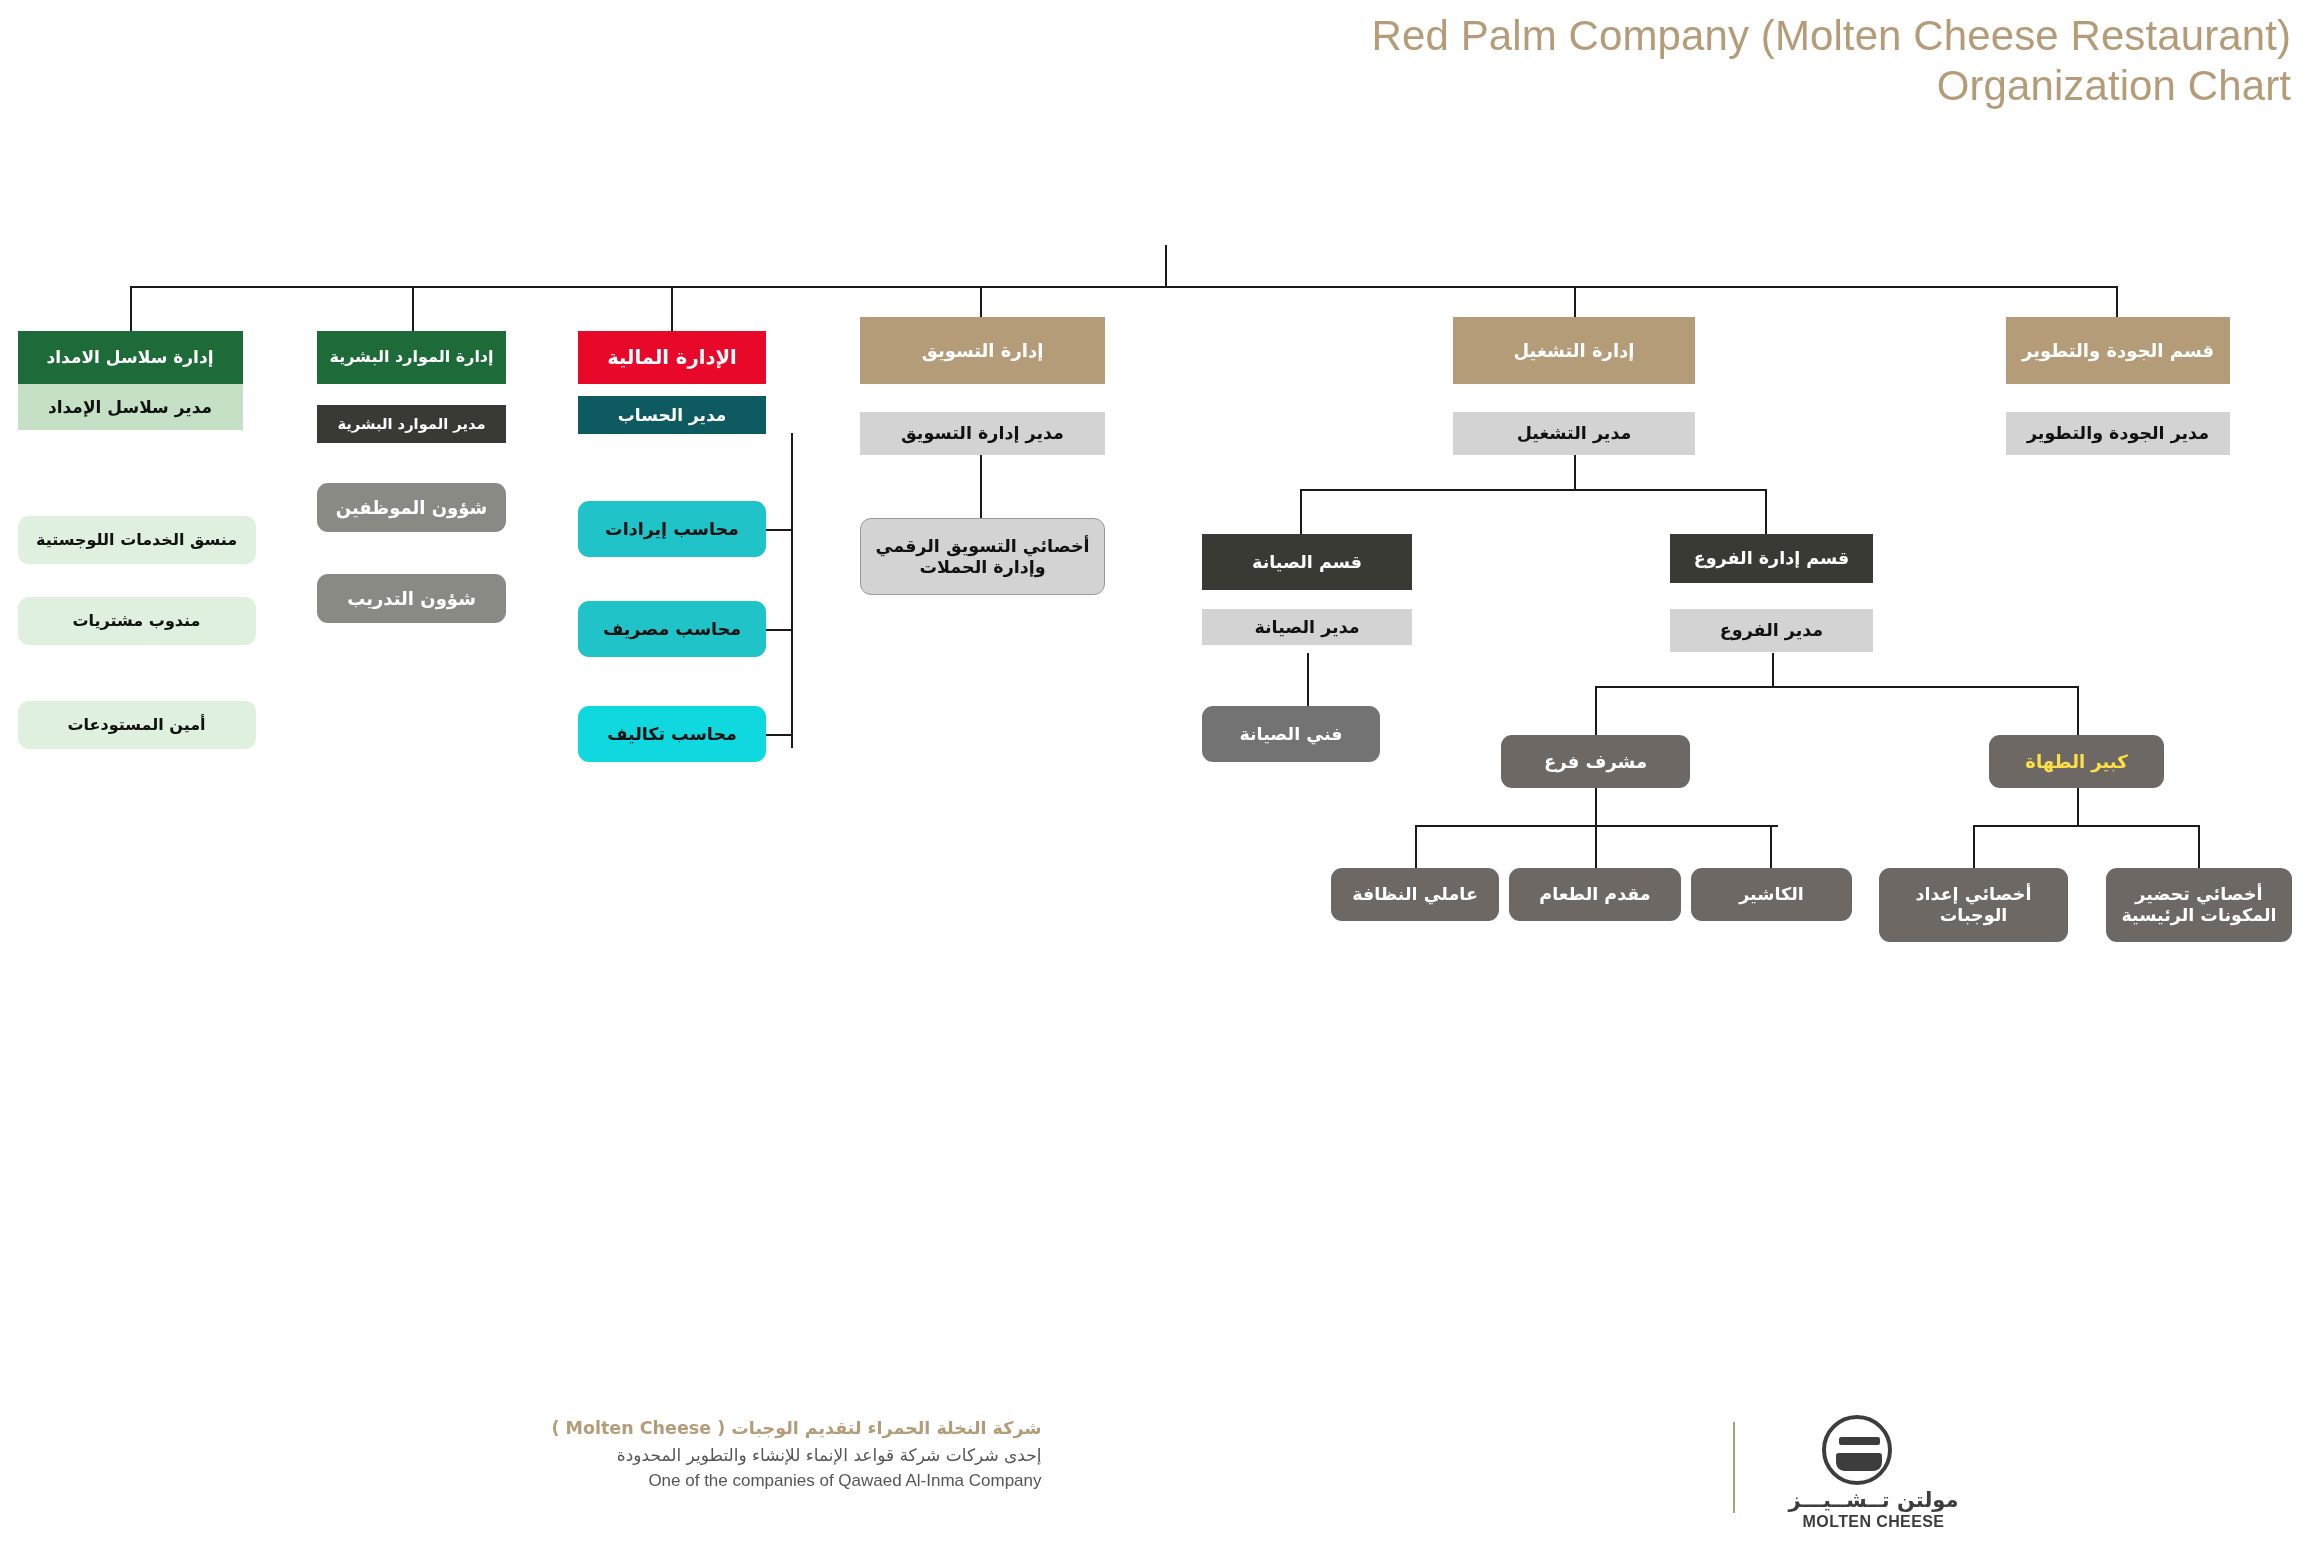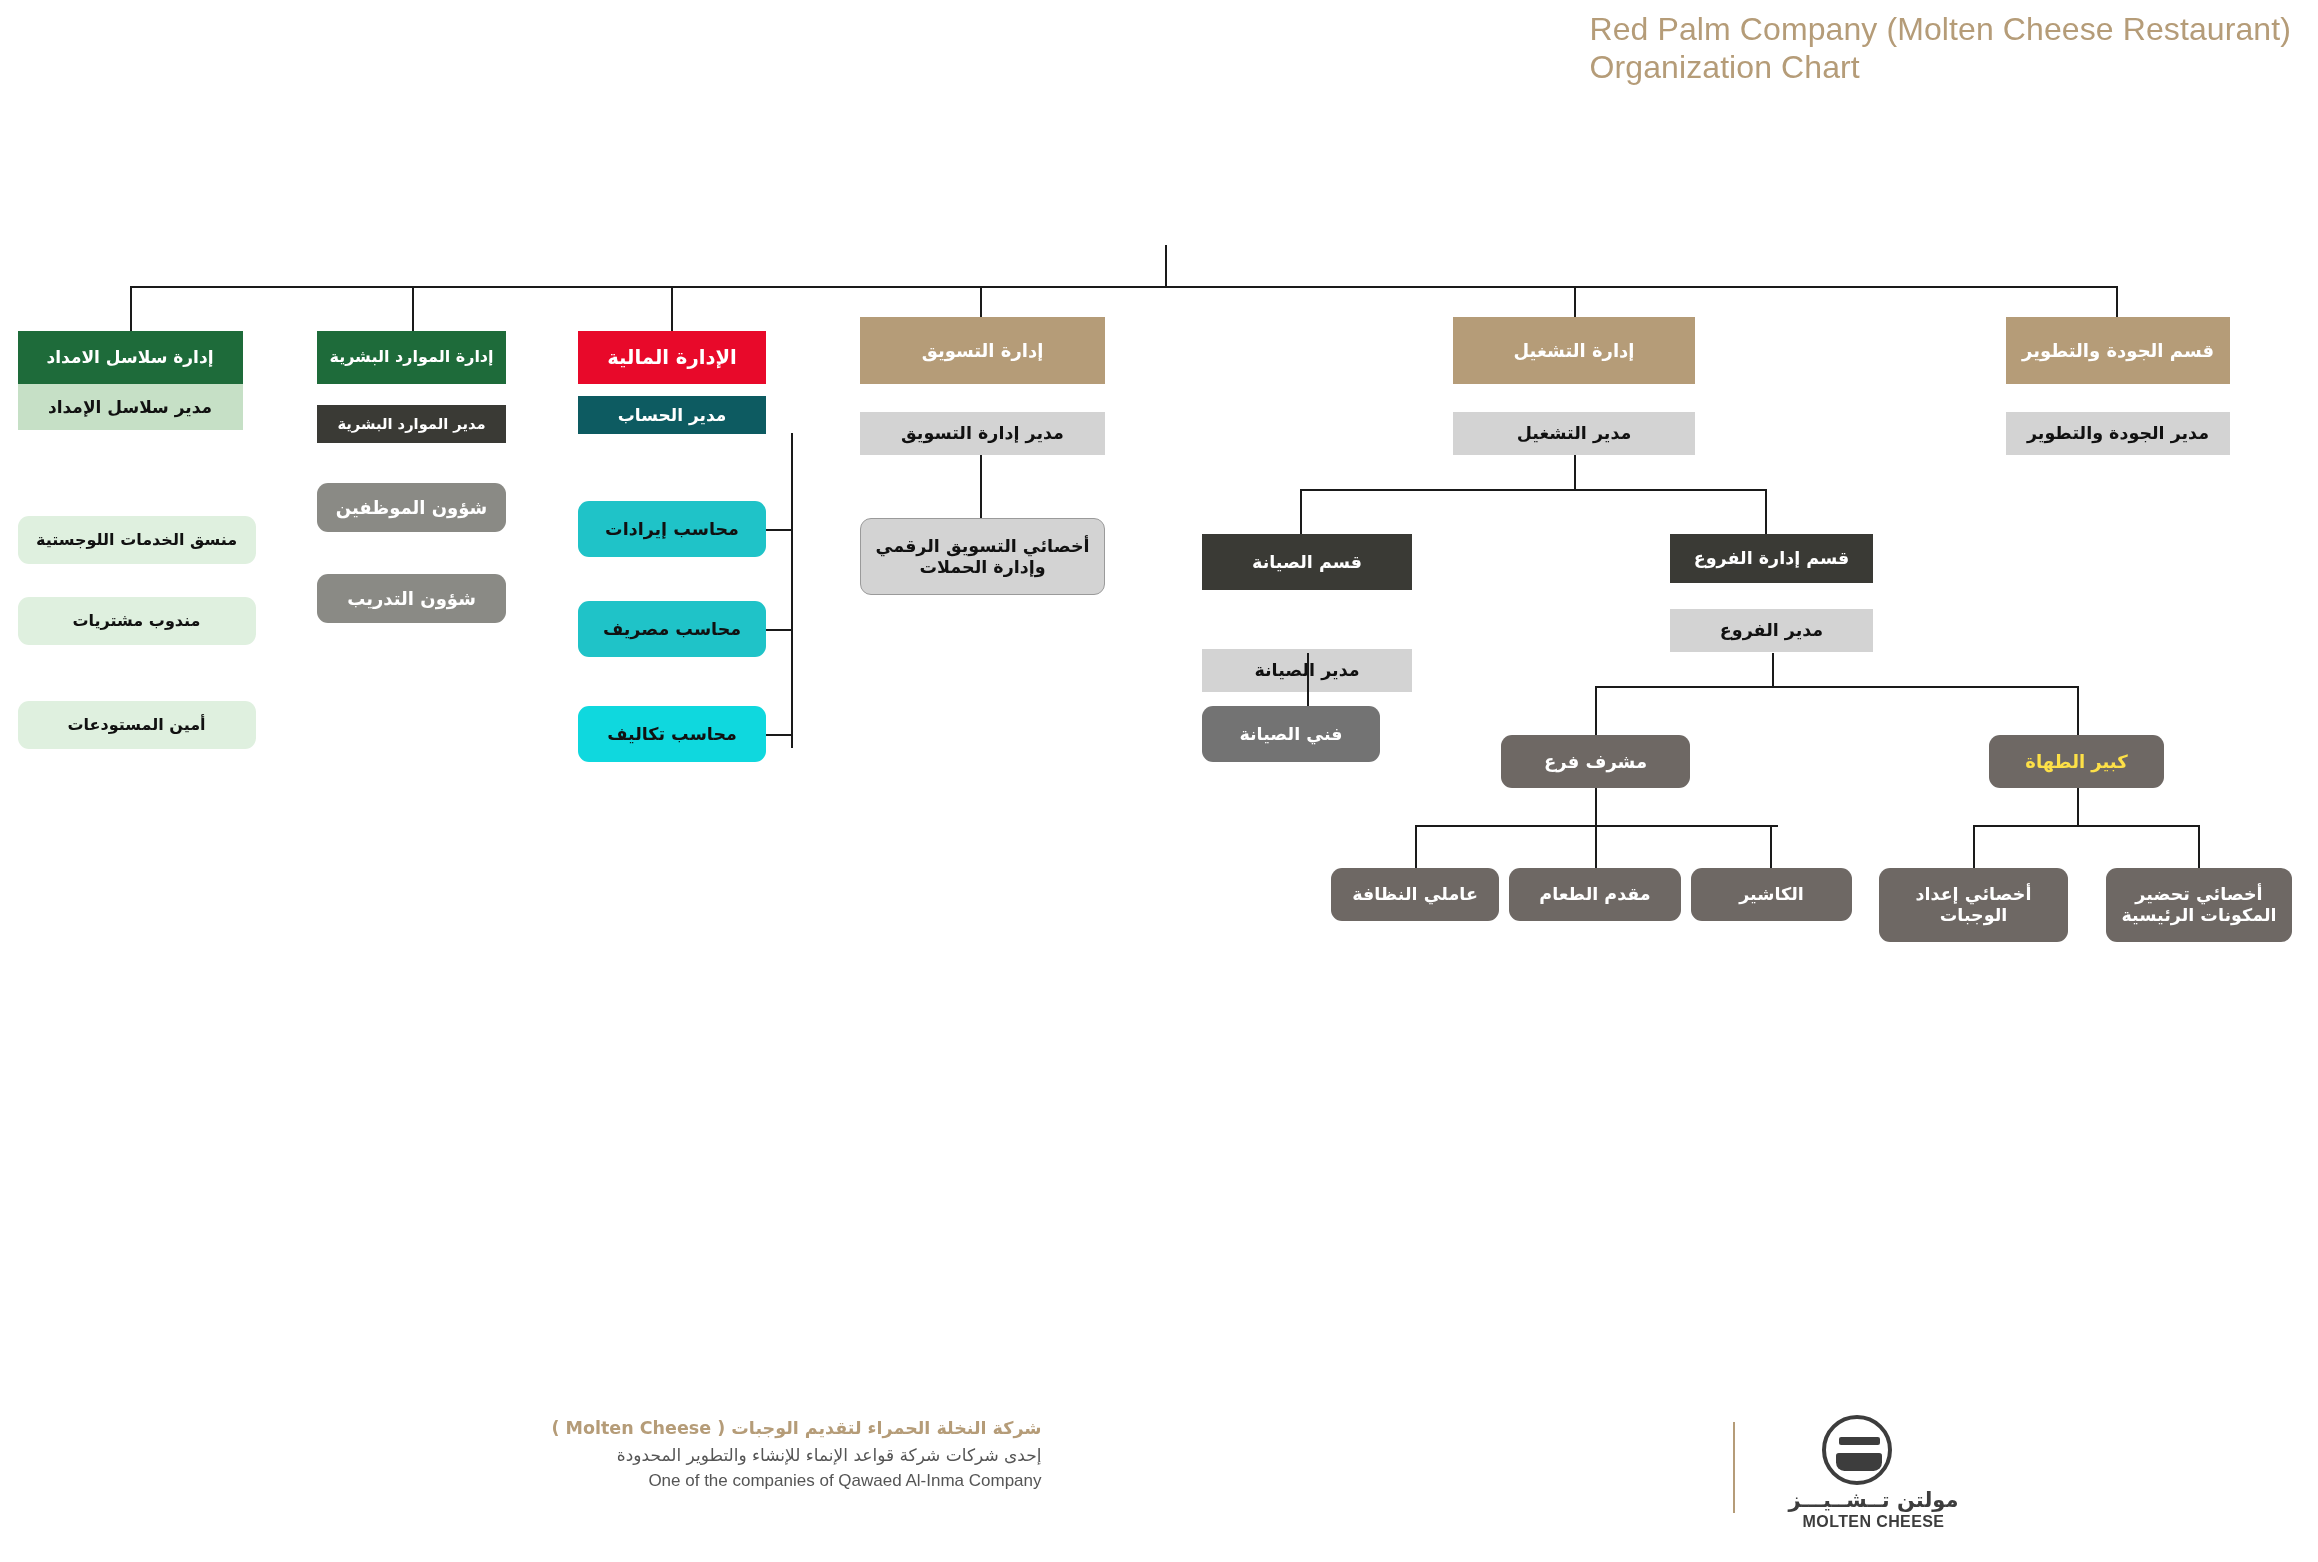--- a/index.html
+++ b/index.html
@@ -10,24 +10,24 @@
     position:relative;
     overflow:hidden;
   }
   .canvas{position:absolute;inset:0;}
 
   
   .title{
     position:absolute;
     right:28px;
     top:11.2px;
-    text-align:left;
+    text-align:right;
     color:#b59c78;
     font-family:"Liberation Sans",sans-serif;
-    font-size:32px;
+    font-size:42px;
     line-height:1.18;
     font-weight:400;
     letter-spacing:0.1px;
   }
   .title div{white-space:nowrap;}
 
   
   .node{
     position:absolute;
     box-sizing:border-box;
@@ -184,21 +184,21 @@
   </div>
 
   <div class="ln lnv" style="left:1574px;top:455px;height:35px;"></div>
   <div class="ln lnh" style="left:1300px;top:489px;width:467px;"></div>
   <div class="ln lnv" style="left:1300px;top:489px;height:46px;"></div>
   <div class="ln lnv" style="left:1765px;top:489px;height:46px;"></div>
 
   <div class="node" style="left:1202px;top:534px;width:210px;height:56px;background:#3a3a35;color:#ffffff;font-size:17.5px;">
     <span>قسم الصيانة</span>
   </div>
-  <div class="node" style="left:1202px;top:609px;width:210px;height:43px;background:#d3d3d3;color:#111111;font-size:17.5px;margin-top:40px;">
+  <div class="node" style="left:1202px;top:609px;width:210px;height:36px;background:#d3d3d3;color:#111111;font-size:17.5px;">
     <span>مدير الصيانة</span>
   </div>
   <div class="ln lnv" style="left:1307px;top:653px;height:56px;"></div>
   <div class="node r8" style="left:1202px;top:706px;width:178px;height:56px;background:#737373;color:#ffffff;font-size:17.5px;">
     <span>فني الصيانة</span>
   </div>
 
   <div class="node" style="left:1670px;top:534px;width:203px;height:49px;background:#3a3a35;color:#ffffff;font-size:17.5px;">
     <span>قسم إدارة الفروع</span>
   </div>

